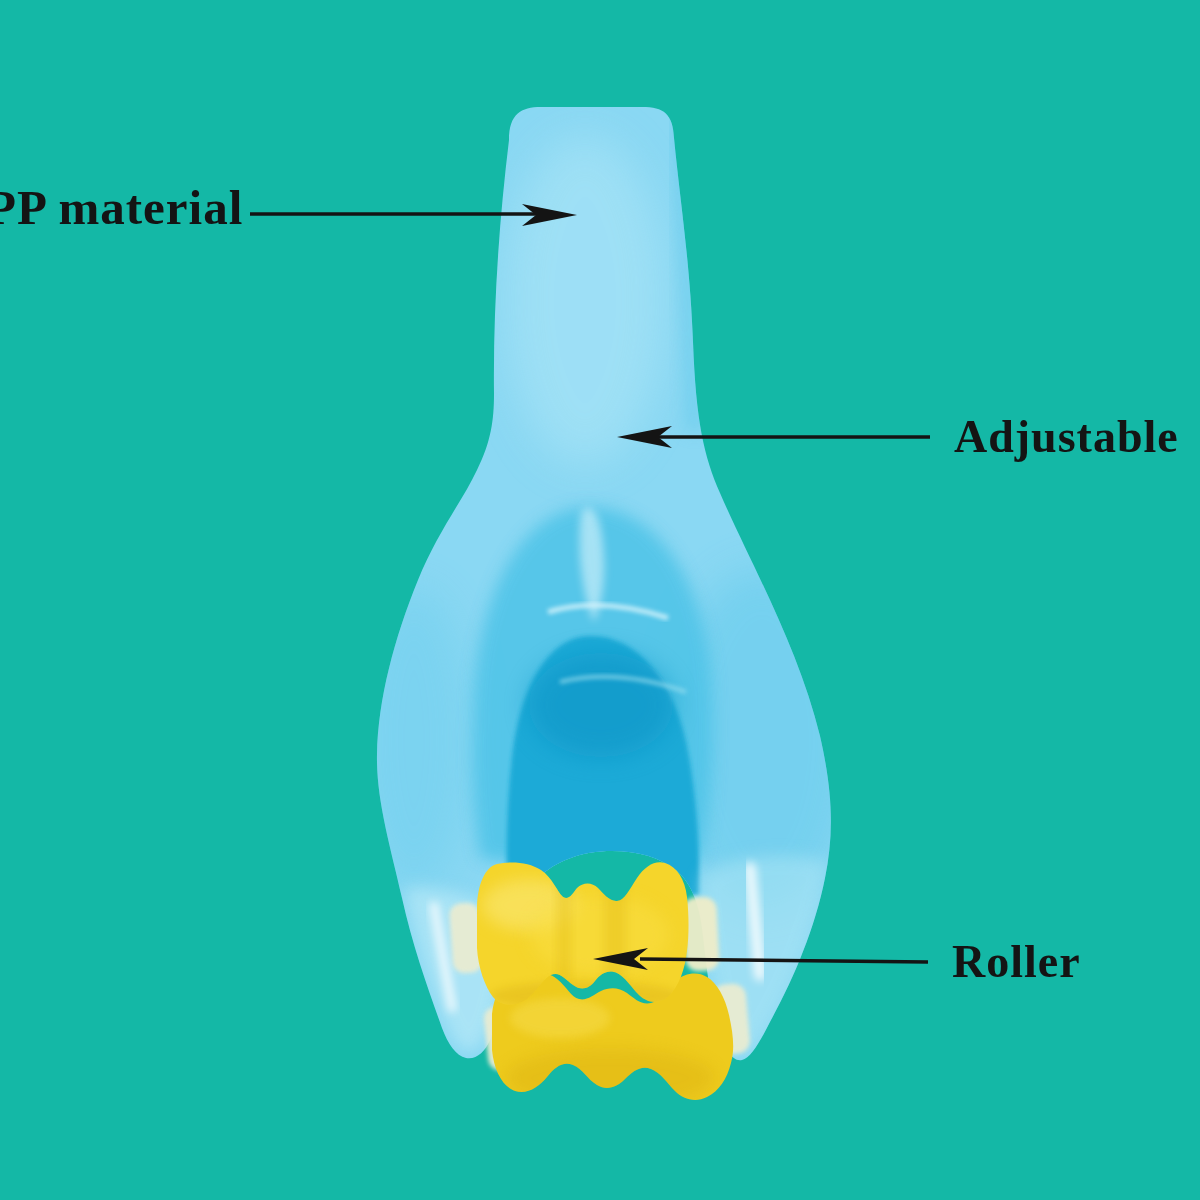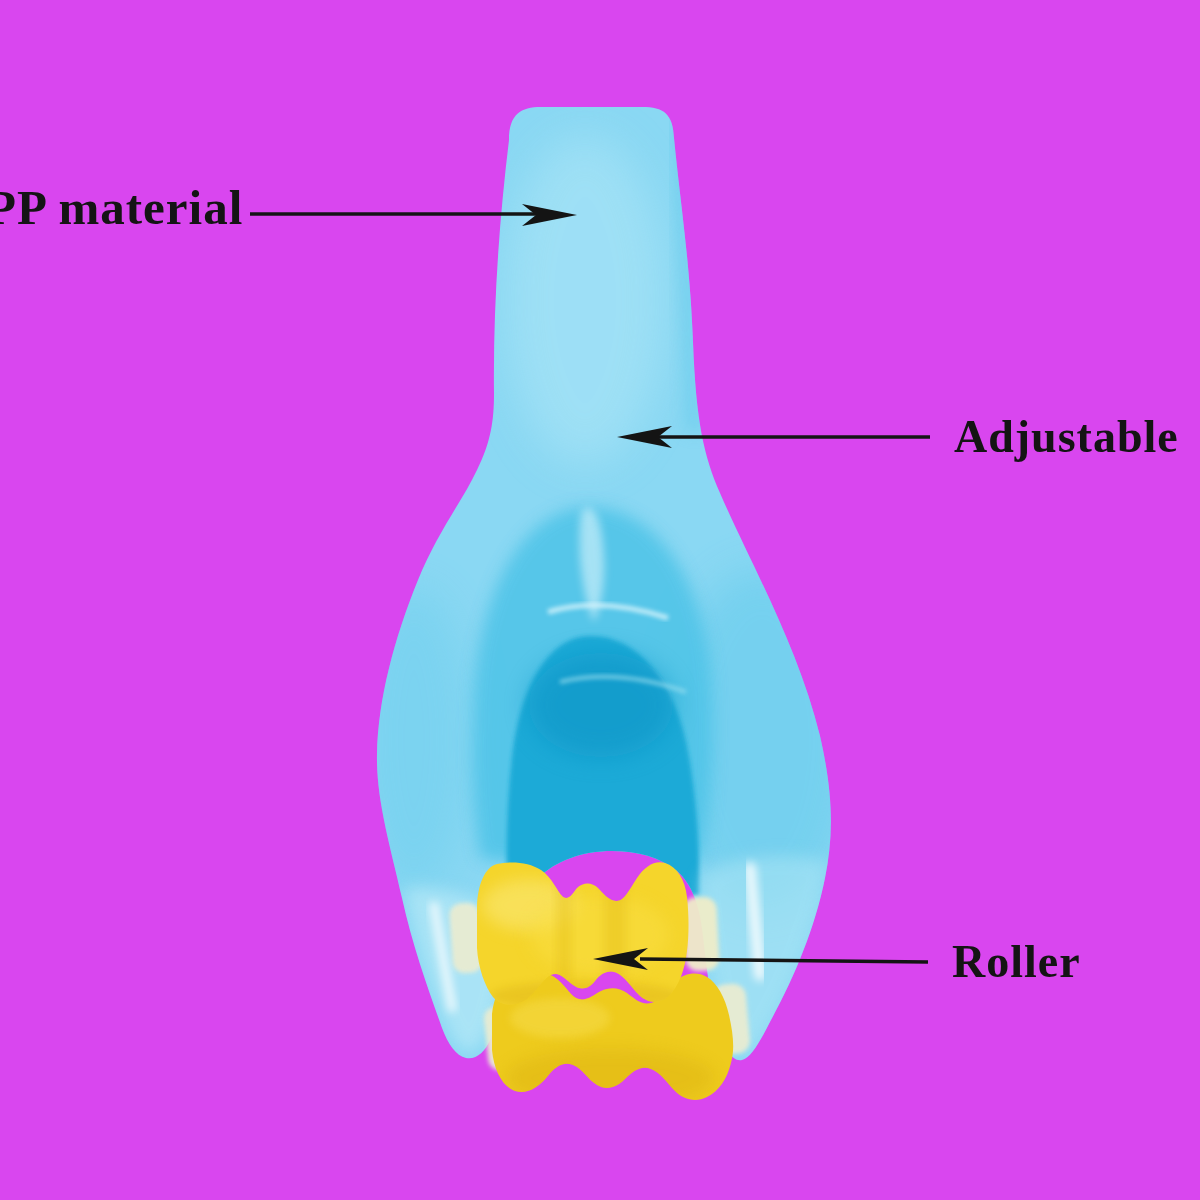--- a/index.html
+++ b/index.html
@@ -1,17 +1,17 @@
 <!DOCTYPE html>
 <html><head>
 <meta charset="utf-8">
 <style>
   html,body{margin:0;padding:0;background:#ffffff;}
   .stage{
-    width:1200px;height:1200px;position:relative;background:#d946ef;overflow:hidden;
+    width:1200px;height:1200px;position:relative;background:#14b8a6;overflow:hidden;
     font-family:"Liberation Serif","DejaVu Serif",serif;
   }
   svg{display:block;}
   .lbl{
     font-family:"Liberation Serif","DejaVu Serif",serif;
     font-weight:700;
     letter-spacing:1px;
   }
   .lbl-lg{font-size:49px;}
   .lbl-md{font-size:46px;}

